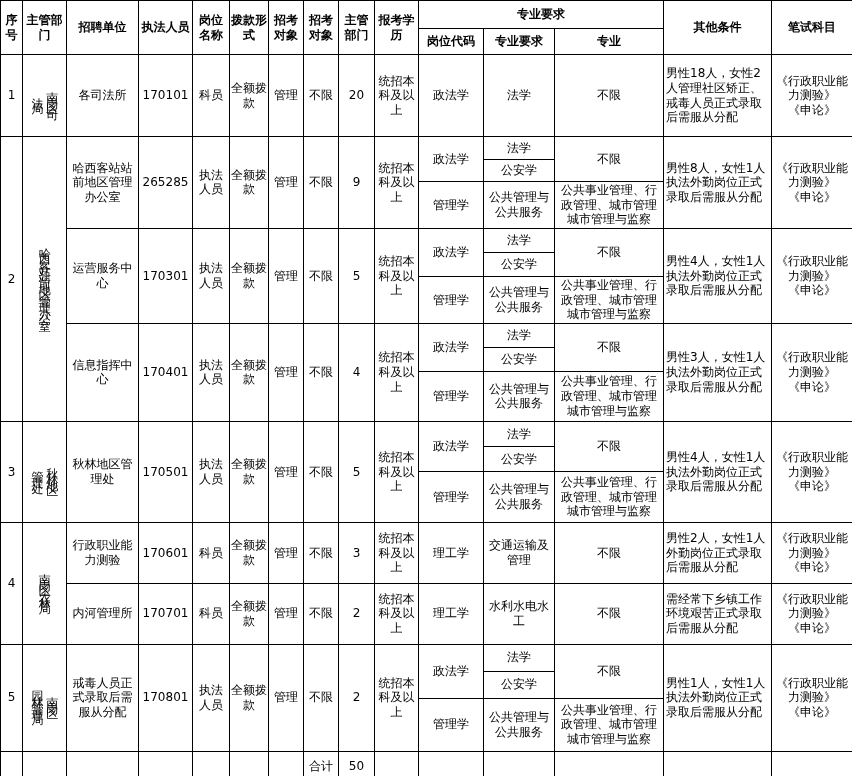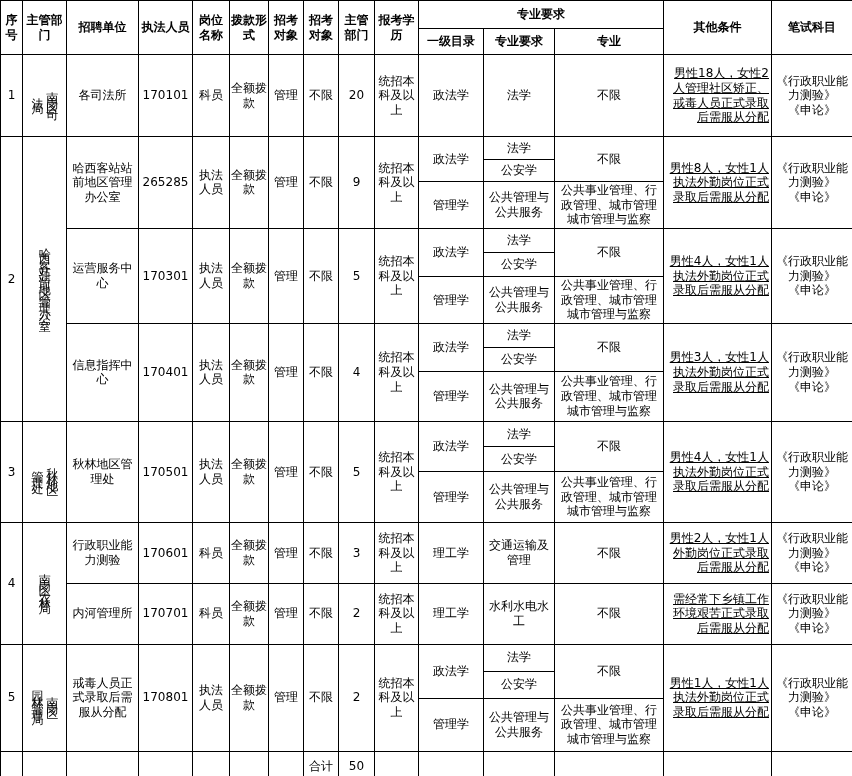--- a/index.html
+++ b/index.html
@@ -2,21 +2,21 @@
 <html><head>
 <meta charset="utf-8">
 <style>
   html,body{margin:0;padding:0;background:#fff;}
   body{width:852px;font-family:"DejaVu Sans","Liberation Sans",sans-serif;color:#000;}
   table{border-collapse:collapse;table-layout:fixed;width:852px;}
   td{border:1px solid #000;text-align:center;vertical-align:middle;
      font-size:12px;line-height:1.22;padding:1px;white-space:pre-line;
      overflow:hidden;word-break:break-all;}
   td.hd{font-weight:bold;}
-  td.left{text-align:right;padding:8px 2px;text-decoration:underline;}
+  td.left{text-align:left;padding:8px 2px;}
   .v{display:inline-block;writing-mode:vertical-rl;letter-spacing:6px;white-space:pre-line;}
 </style>
 </head>
 <body>
 
 <table>
 <colgroup>
   <col style="width:22px">
       <col style="width:44px">
       <col style="width:72px">
@@ -44,21 +44,21 @@
     <td class="hd" rowspan="2">拨款形式</td>
     <td class="hd" rowspan="2">招考对象</td>
     <td class="hd" rowspan="2">招考对象</td>
     <td class="hd" rowspan="2">主管部门</td>
     <td class="hd" rowspan="2">报考学历</td>
     <td class="hd" colspan="3">专业要求</td>
     <td class="hd" rowspan="2">其他条件</td>
     <td class="hd" rowspan="2">笔试科目</td>
   </tr>
   <tr style="height:26px">
-    <td class="hd">一级目录</td>
+    <td class="hd">岗位代码</td>
     <td class="hd">专业要求</td>
     <td class="hd">专业</td>
   </tr>
 
   <tr style="height:82px">
     <td>1</td>
     <td><span class="v">南岗区司
 法局</span></td>
     <td>各司法所</td>
     <td>170101</td>

